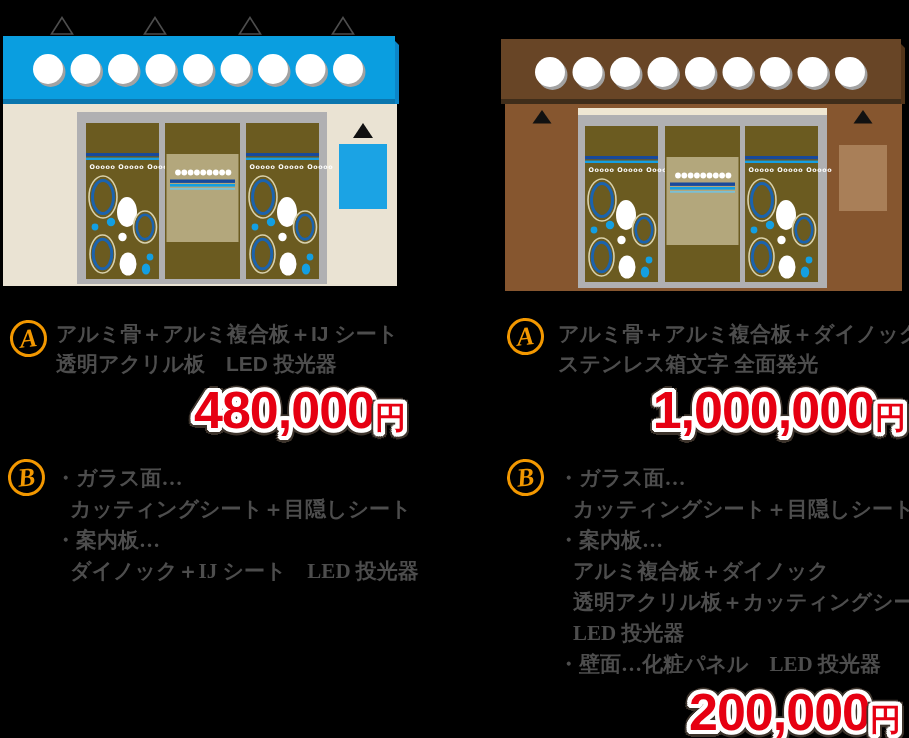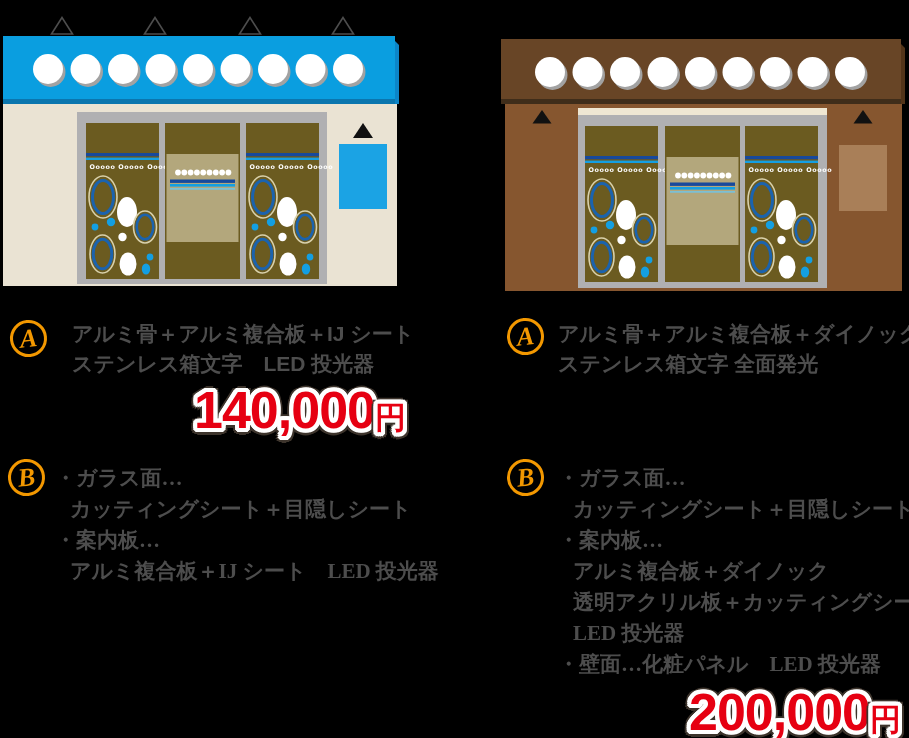--- a/index.html
+++ b/index.html
@@ -149,40 +149,43 @@
         <rect x="123" y="108" width="249" height="7" fill="#efe7d3"></rect>
         <use href="#sp" transform="translate(130,126)"></use>
         <use href="#cp" transform="translate(210,126)"></use>
         <use href="#sp" transform="translate(290,126)"></use>
       </g>
       <rect x="384" y="145" width="48" height="66" fill="#a97f58"></rect>
     </g>
   </svg>
 
   <div class="spec-badge" style="left:10px;top:320px;">A</div>
-  <div class="spec-lines lh30" style="left:72px;top:319px;">
+  <div class="spec-lines lh30" style="left:56px;top:319px;">
     <div class="spec-line">アルミ骨＋アルミ複合板＋IJ シート</div>
-    <div class="spec-line">ステンレス箱文字　LED 投光器</div>
+    <div class="spec-line">透明アクリル板　LED 投光器</div>
   </div>
   <div class="price" style="left:150px;top:384px;width:255px;">
-    <span class="amt">140,000</span><span class="yen">円</span>
+    <span class="amt">480,000</span><span class="yen">円</span>
   </div>
 
   <div class="spec-badge" style="left:8px;top:459px;">B</div>
   <div class="spec-lines lh31" style="left:55px;top:463px;">
     <div class="spec-line">・ガラス面…</div>
     <div class="spec-line cont">カッティングシート＋目隠しシート</div>
     <div class="spec-line">・案内板…</div>
-    <div class="spec-line cont">アルミ複合板＋IJ シート　LED 投光器</div>
+    <div class="spec-line cont">ダイノック＋IJ シート　LED 投光器</div>
   </div>
 
   <div class="spec-badge" style="left:507px;top:318px;">A</div>
   <div class="spec-lines lh30" style="left:558px;top:319px;">
     <div class="spec-line">アルミ骨＋アルミ複合板＋ダイノック</div>
     <div class="spec-line">ステンレス箱文字 全面発光</div>
+  </div>
+  <div class="price" style="left:640px;top:384px;width:265px;">
+    <span class="amt">1,000,000</span><span class="yen">円</span>
   </div>
 
   <div class="spec-badge" style="left:507px;top:459px;">B</div>
   <div class="spec-lines lh31" style="left:558px;top:463px;">
     <div class="spec-line">・ガラス面…</div>
     <div class="spec-line cont">カッティングシート＋目隠しシート</div>
     <div class="spec-line">・案内板…</div>
     <div class="spec-line cont">アルミ複合板＋ダイノック</div>
     <div class="spec-line cont">透明アクリル板＋カッティングシート</div>
     <div class="spec-line cont">LED 投光器</div>

